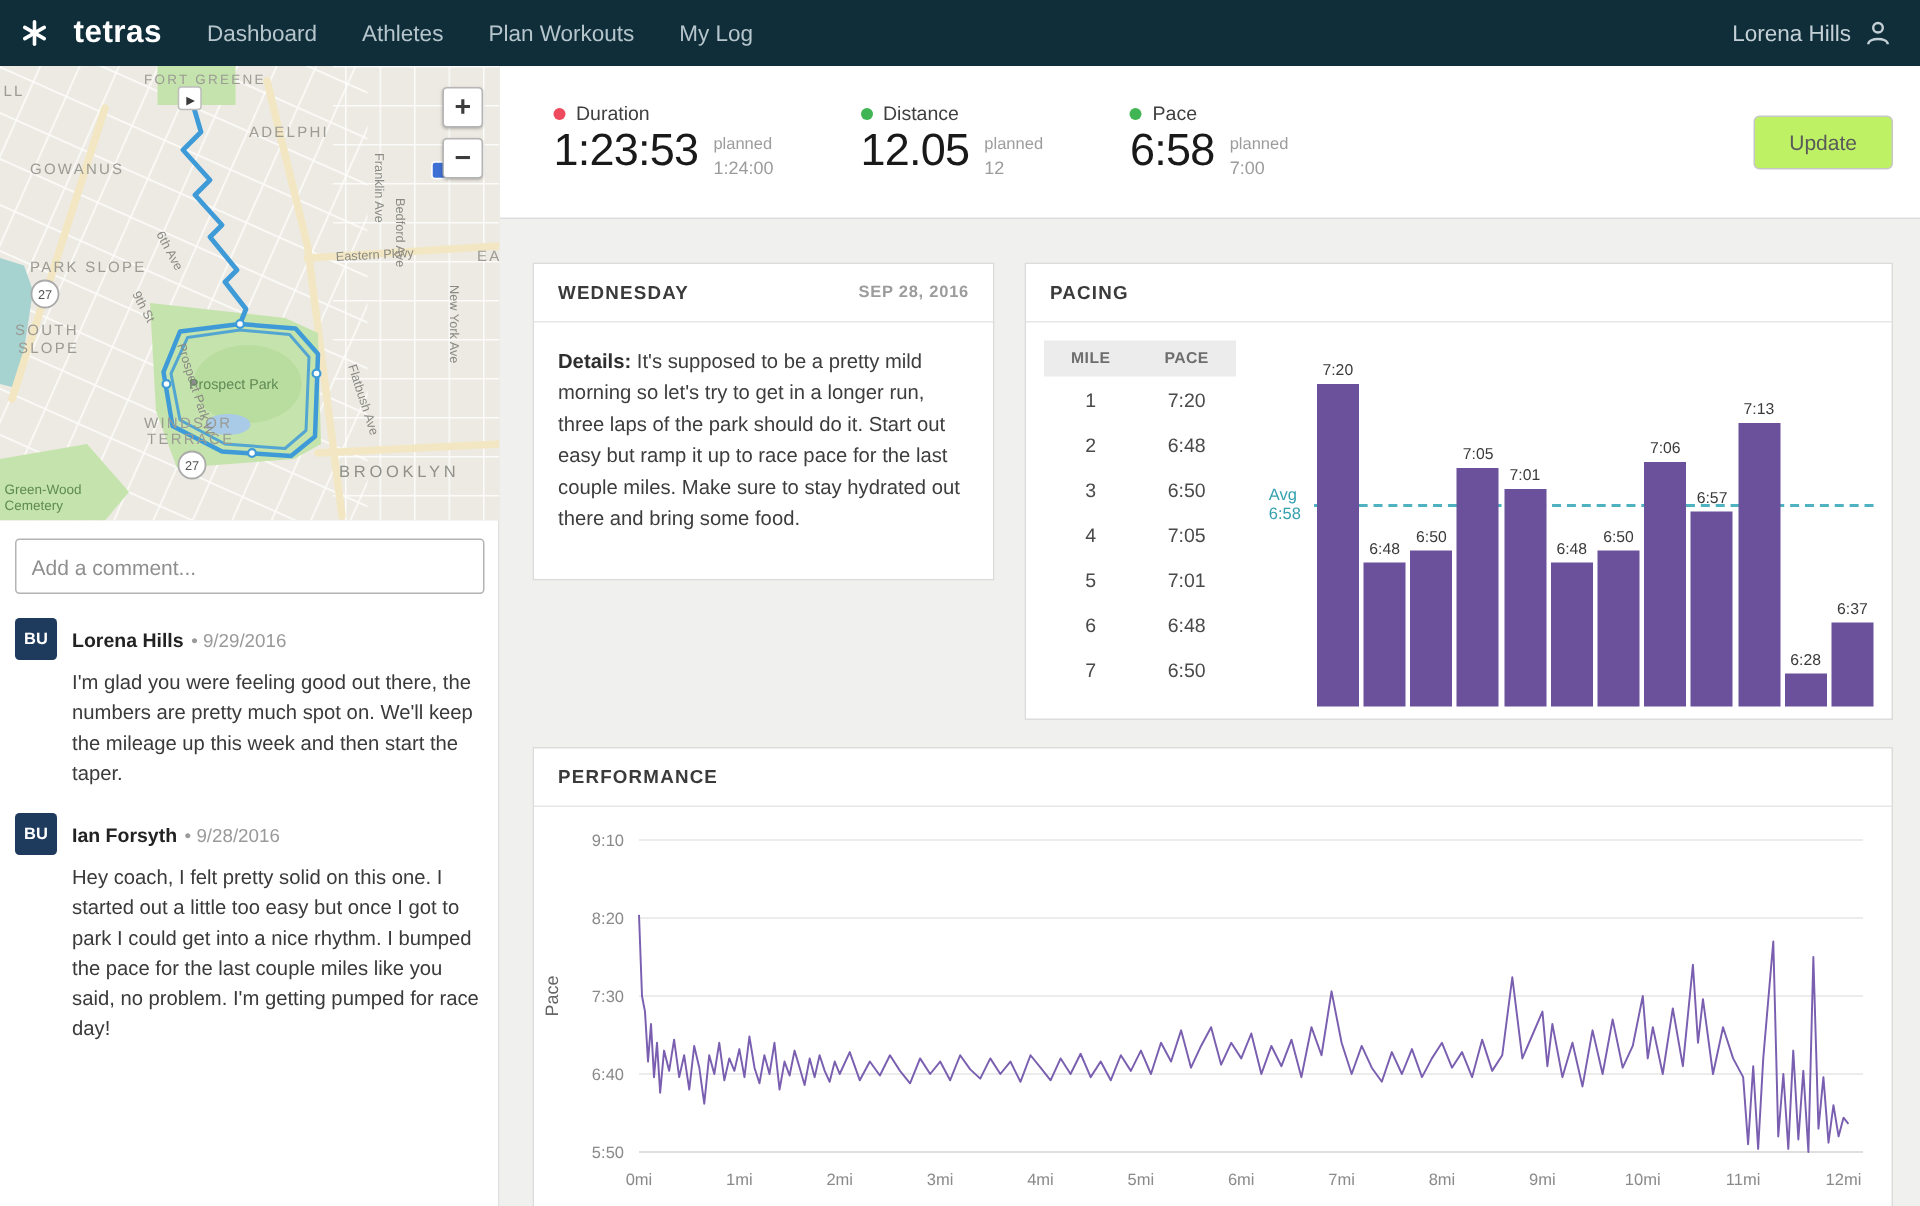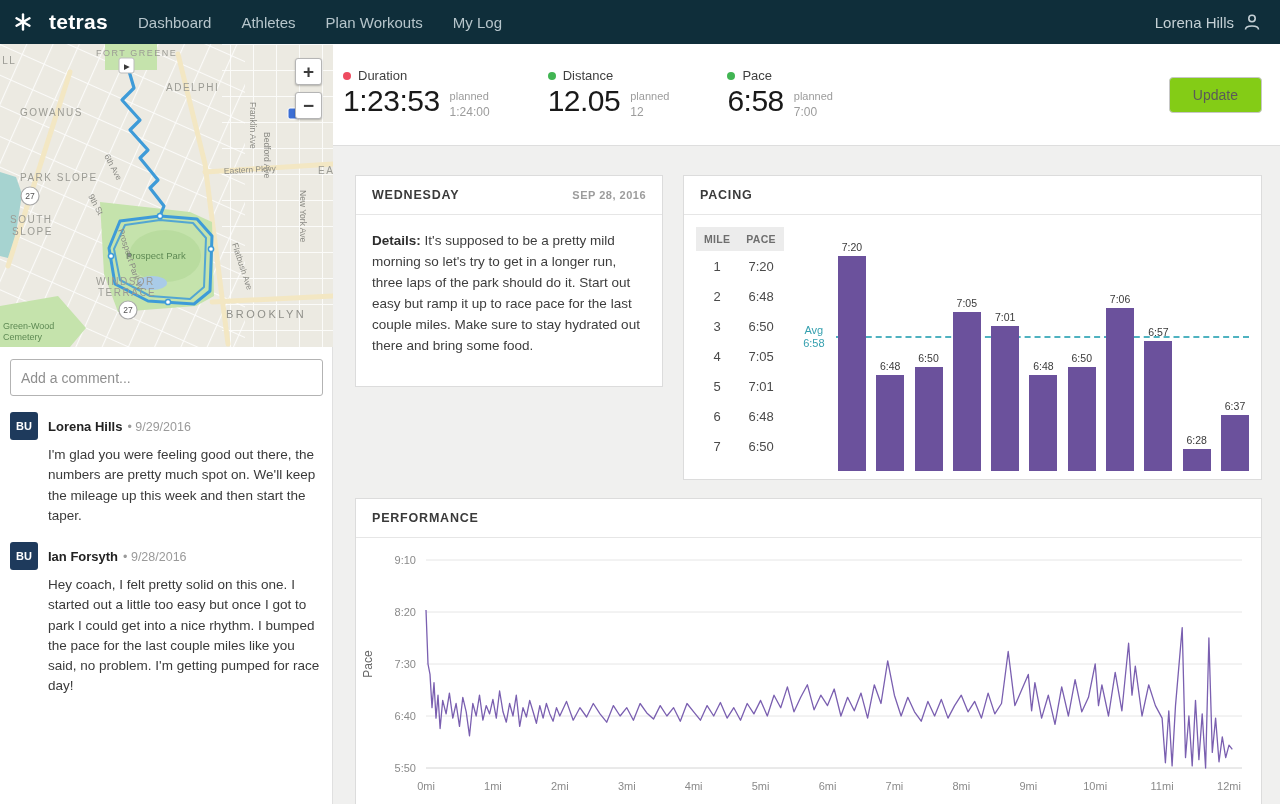--- a/index.html
+++ b/index.html
@@ -25,49 +25,49 @@
   .comment { padding:10px 12px 6px 10px; display:grid; grid-template-columns:28px 1fr; column-gap:10px; row-gap:5px; }
   .avatar { width:28px; height:28px; background:#1e3a5c; border-radius:3px; color:#fff; font-size:11px; font-weight:bold; display:flex; align-items:center; justify-content:center; }
   .comment-head { align-self:center; font-size:13px; color:#9a9a9a; }
   .comment-name { font-weight:bold; color:#222222; margin-right:5px; font-size:13px; }
   .comment-date { font-size:12.5px; color:#9a9a9a; }
   .comment-date::before { content:"• "; }
   .comment-body { grid-column:2; font-size:13.5px; color:#3a3a3a; line-height:1.5; }
 
   
   .right { position:absolute; top:44px; left:333px; width:947px; height:760px; background:#f0f0ef; }
-  .metrics-band { height:102px; background:#ffffff; border-bottom:1px solid #dedede; display:flex; align-items:center; padding:0 18px 0 10px; }
+  .metrics-band { height:102px; background:#ffffff; border-bottom:1px solid #dedede; display:flex; align-items:center; padding:0 18px 0 36px; }
   .metric { display:flex; flex-direction:column; margin-right:58px; }
   .metric-label { display:flex; align-items:center; gap:7px; font-size:13px; color:#3f3f3f; margin-bottom:2px; }
   .dot { width:8px; height:8px; border-radius:50%; }
   .metric-main { display:flex; align-items:flex-start; }
   .metric-value { font-size:30px; color:#191919; font-weight:500; letter-spacing:-0.5px; line-height:1.05; }
   .planned { margin-left:10px; margin-top:4px; font-size:11px; color:#9c9c9c; line-height:1.35; }
   .planned .pv { font-size:12px; }
-  .update-btn { margin-left:auto; padding:9px 23px; background:#84cc16; border:1px solid #c7c7c7; border-radius:4px; font-size:14px; color:#5a5a5a; font-family:inherit; cursor:pointer; }
+  .update-btn { margin-left:auto; padding:9px 23px; background:#bef264; border:1px solid #c7c7c7; border-radius:4px; font-size:14px; color:#5a5a5a; font-family:inherit; cursor:pointer; }
 
   .content { padding:29px 18px 0 22px; }
   .row1 { display:flex; gap:20px; align-items:flex-start; }
   .card { background:#ffffff; border:1px solid #dcdcdc; }
   .card-header { display:flex; justify-content:space-between; align-items:center; padding:12px 16px; border-bottom:1px solid #e6e6e6; font-size:12.5px; font-weight:bold; letter-spacing:0.8px; color:#3a3a3a; }
   .card-date { font-size:11px; color:#9c9c9c; letter-spacing:0.5px; font-weight:bold; }
 
   .workout-card { width:308px; }
   .workout-body { padding:16px; font-size:13.5px; color:#3d3d3d; line-height:1.55; }
   .workout-body p:first-child { margin-bottom:13px; }
   .workout-body b { color:#2e2e2e; }
 
   .pacing-card { flex:1; }
   .pacing-body { display:flex; padding:12px 10px 8px 12px; }
   .pace-table { border-collapse:collapse; font-size:13px; color:#4a4a4a; align-self:flex-start; }
-  .pace-table th { background:#ececec; color:#6e6e6e; font-size:10.5px; letter-spacing:0.3px; padding:6px 8px; text-align:center; }
+  .pace-table th { background:#ececec; color:#6e6e6e; font-size:10.5px; letter-spacing:0.3px; padding:6px 18px; text-align:center; }
   .pace-table td { padding:7.5px 10px; text-align:center; }
 
   .pace-chart { position:relative; flex:1; height:244px; margin-left:6px; }
-  .avg-tag { position:absolute; left:4px; width:40px; text-align:center; font-size:11px; color:#35a0af; line-height:1.25; }
+  .avg-tag { position:absolute; left:16px; width:40px; text-align:left; font-size:11px; color:#35a0af; line-height:1.25; }
   .avg-line { position:absolute; left:46px; right:2px; border-top:2px dashed #4fb2c0; }
   .bars { position:absolute; left:48px; right:2px; top:0; bottom:0; display:flex; align-items:flex-end; justify-content:space-between; }
   .bar-col { display:flex; flex-direction:column; align-items:center; }
   .bar-val { font-size:10.5px; color:#3a3a3a; margin-bottom:3px; white-space:nowrap; }
   .bar { width:28px; background:#6b519c; }
 
   .perf-card { margin-top:18px; }
   .perf-body { padding:2px 0 4px; }
 
   svg text { font-family:"Liberation Sans", sans-serif; }
@@ -352,20 +352,24 @@
                   <div class="bar-val">6:50</div>
                   <div class="bar" style="height: 103.8px; background: rgb(107, 81, 156);"></div>
                 </div>
                 <div class="bar-col">
                   <div class="bar-val">7:06</div>
                   <div class="bar" style="height: 163.1px; background: rgb(107, 81, 156);"></div>
                 </div>
                 <div class="bar-col">
                   <div class="bar-val">6:57</div>
                   <div class="bar" style="height: 129.7px; background: rgb(107, 81, 156);"></div>
+                </div>
+                <div class="bar-col">
+                  <div class="bar-val">7:13</div>
+                  <div class="bar" style="height: 189.1px; background: rgb(107, 81, 156);"></div>
                 </div>
                 <div class="bar-col">
                   <div class="bar-val">6:28</div>
                   <div class="bar" style="height: 22.2px; background: rgb(107, 81, 156);"></div>
                 </div>
                 <div class="bar-col">
                   <div class="bar-val">6:37</div>
                   <div class="bar" style="height: 55.6px; background: rgb(107, 81, 156);"></div>
                 </div>
               </div>

